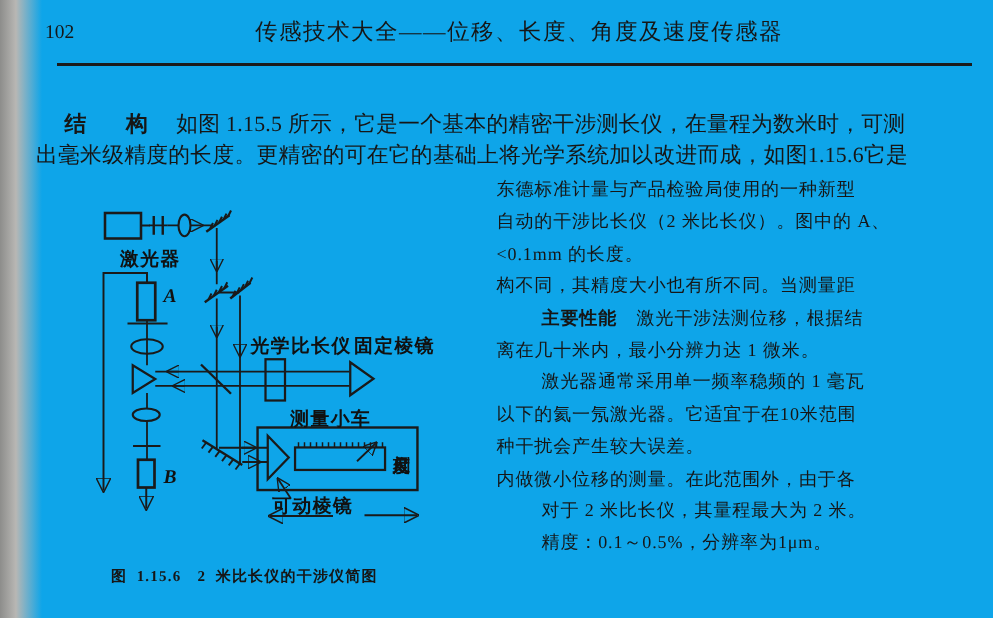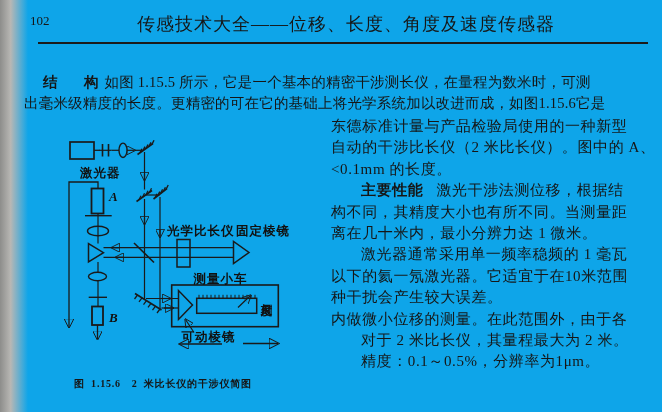--- a/index.html
+++ b/index.html
@@ -1,30 +1,30 @@
 <!DOCTYPE html>
 <html><head>
 <meta charset="utf-8">
 <style>
   html,body{margin:0;padding:0;background:#555;}
   .page{position:relative;width:662px;height:412px;background:#0ea5e9;overflow:hidden;
         color:#161616;font-family:"Liberation Serif","DejaVu Serif",serif;}
   .gutter{position:absolute;left:0;top:0;width:28px;height:412px;
         background:linear-gradient(90deg,#8d8d8b 0%,#b8b7b4 38%,rgba(251,250,247,0) 100%);}
   .pagenum{position:absolute;left:30px;top:13px;font-size:13px;}
-  .htitle{position:absolute;left:40px;right:10px;top:12px;text-align:center;font-size:18px;letter-spacing:1px;white-space:nowrap;}
+  .htitle{position:absolute;left:40px;right:10px;top:12px;text-align:center;font-size:15px;letter-spacing:1px;white-space:nowrap;}
   .rule{position:absolute;left:38px;top:42px;width:610px;height:2px;background:#1b1b1b;}
   .bline{position:absolute;font-size:14.5px;white-space:nowrap;letter-spacing:0.2px;}
   .l1{left:22px;top:51px;}
   .l2{left:43px;top:73px;}
   .l3{left:24px;top:94px;}
-  .l2 b{letter-spacing:6px;}
+  .l2 b{letter-spacing:6px;margin-right:13px;}
   sub{font-size:9.5px;}
   i.v{font-family:"Liberation Serif",serif;}
-  .rcol{position:absolute;left:331px;top:116px;width:328px;font-size:15px;line-height:21.4px;letter-spacing:0.6px;}
+  .rcol{position:absolute;left:331px;top:116px;width:328px;font-size:12px;line-height:21.4px;letter-spacing:0.6px;}
   .rcol .rl{white-space:nowrap;height:21.4px;}
   .rcol .ind{text-indent:30px;}
   .rcol b{margin-right:13px;}
   .caption{position:absolute;left:74px;top:377px;font-size:10px;font-weight:bold;
         letter-spacing:0.8px;word-spacing:3px;white-space:nowrap;}
   .fig{position:absolute;left:33px;top:133px;}
   .dlabel{font-family:"Liberation Sans",sans-serif;font-weight:700;font-size:12.5px;fill:#111;letter-spacing:1px;}
   .vlabel{font-family:"Liberation Serif",serif;font-style:italic;font-weight:700;font-size:13px;fill:#111;}
   .vert{writing-mode:vertical-rl;font-size:11.5px;letter-spacing:1px;}
   svg line,svg path,svg rect,svg ellipse,svg polygon,svg polyline{stroke:#1a1a1a;fill:none;}
@@ -39,22 +39,22 @@
   <span class="htitle">传感技术大全——位移、长度、角度及速度传感器</span>
   <div class="rule"></div>
 
   <div class="bline l2"><b>结　构</b><span>如图 1.15.5 所示，它是一个基本的精密干涉测长仪，在量程为数米时，可测</span></div>
   <div class="bline l3">出毫米级精度的长度。更精密的可在它的基础上将光学系统加以改进而成，如图1.15.6它是</div>
 
   <div class="rcol">
     <div class="rl">东德标准计量与产品检验局使用的一种新型</div>
     <div class="rl">自动的干涉比长仪（2 米比长仪）。图中的 A、</div>
     <div class="rl">&lt;0.1mm 的长度。</div>
+    <div class="rl">构不同，其精度大小也有所不同。当测量距</div>
     <div class="rl ind"><b>主要性能</b><span>激光干涉法测位移，根据结</span></div>
-    <div class="rl">构不同，其精度大小也有所不同。当测量距</div>
     <div class="rl">离在几十米内，最小分辨力达 1 微米。</div>
     <div class="rl ind">激光器通常采用单一频率稳频的 1 毫瓦</div>
     <div class="rl">以下的氦一氖激光器。它适宜于在10米范围</div>
     <div class="rl">种干扰会产生较大误差。</div>
     <div class="rl">内做微小位移的测量。在此范围外，由于各</div>
     <div class="rl ind">对于 2 米比长仪，其量程最大为 2 米。</div>
     <div class="rl ind">精度：0.1～0.5%，分辨率为1μm。</div>
   </div>
 
   <svg class="fig" width="302" height="225" viewBox="0 0 302 225">

